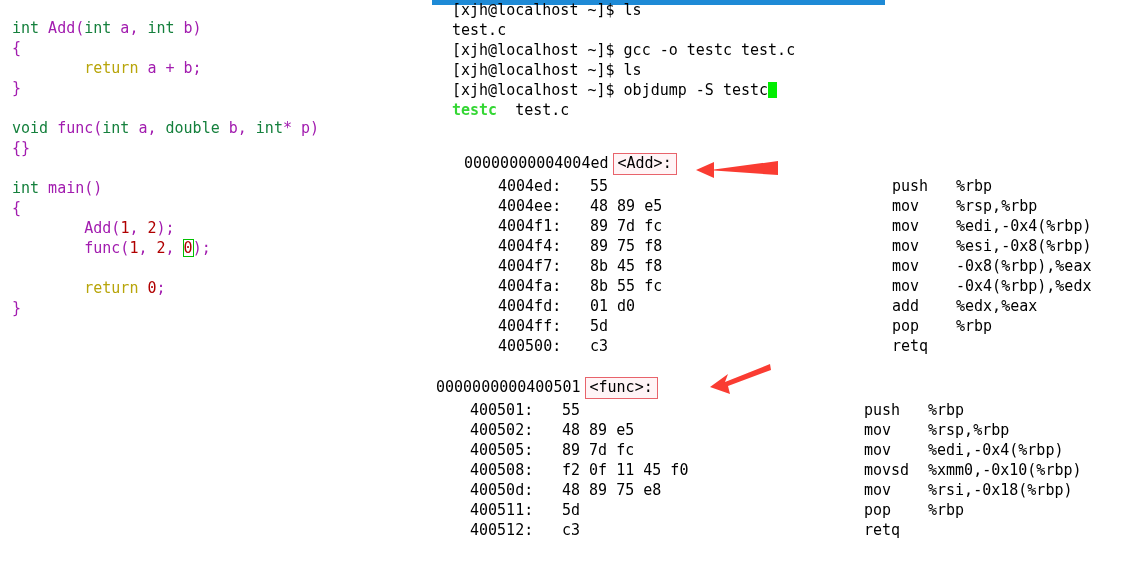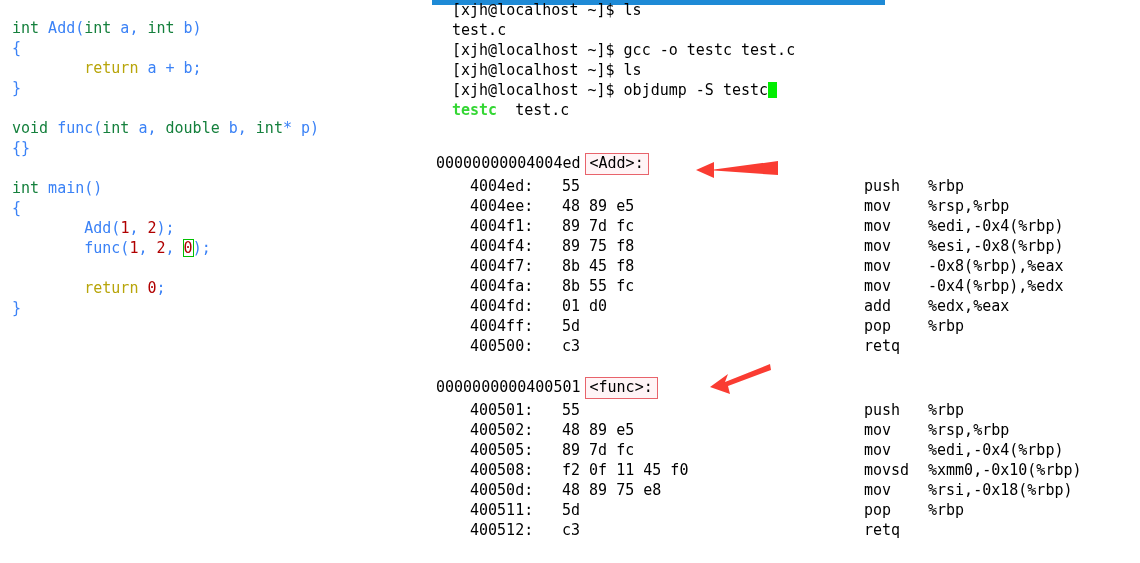--- a/index.html
+++ b/index.html
@@ -28,21 +28,21 @@
     height: 20px;
     white-space: pre;
     font-size: 15px;
     line-height: 20px;
     font-family: "DejaVu Sans Mono", "Liberation Mono", monospace;
     color: #000000;
   }
   .tok-type     { color: #15803d; }      
   .tok-keyword  { color: #b8a50a; text-align: right; }      
   .tok-number   { color: #b00000; }      
-  .tok-plain    { color: #3b82f6; }
+  .tok-plain    { color: #a21caf; }
   .cursor-box {
     display: inline-block;
     border: 1px solid #00c000;
     margin: 0 -1px;
     padding: 0;
     line-height: 16px;
     color: #b00000;
   }
 
   
@@ -136,21 +136,21 @@
 <div id="terminal-panel">
   <div id="terminal-session">
       <div class="term-line"><span>[xjh@localhost ~]$</span><span> ls</span></div>
       <div class="term-line"><span>test.c</span></div>
       <div class="term-line"><span>[xjh@localhost ~]$</span><span> gcc -o testc test.c</span></div>
       <div class="term-line"><span>[xjh@localhost ~]$</span><span> ls</span></div>
       <div class="term-line"><span>[xjh@localhost ~]$</span><span> objdump -S testc</span><span class="term-cursor"></span></div>
       <div class="term-line"><span class="term-exec">testc</span><span>  </span><span>test.c</span></div>
     </div>
   <div id="disassembly-output" style="position: relative; margin-top: 32px;">
-      <div style="margin-top: 0px;">
+      <div style="margin-top: 0px; margin-left: 28px;">
         <div class="dump-header" style="padding-left: 4px;"><span>00000000004004ed</span><span class="sym-box">&lt;Add&gt;:</span></div>
         <div class="dump-row"><span class="col-addr">4004ed:</span><span class="col-bytes">55</span><span class="col-mnem">push</span><span class="col-ops">%rbp</span></div>
         <div class="dump-row"><span class="col-addr">4004ee:</span><span class="col-bytes">48 89 e5</span><span class="col-mnem">mov</span><span class="col-ops">%rsp,%rbp</span></div>
         <div class="dump-row"><span class="col-addr">4004f1:</span><span class="col-bytes">89 7d fc</span><span class="col-mnem">mov</span><span class="col-ops">%edi,-0x4(%rbp)</span></div>
         <div class="dump-row"><span class="col-addr">4004f4:</span><span class="col-bytes">89 75 f8</span><span class="col-mnem">mov</span><span class="col-ops">%esi,-0x8(%rbp)</span></div>
         <div class="dump-row"><span class="col-addr">4004f7:</span><span class="col-bytes">8b 45 f8</span><span class="col-mnem">mov</span><span class="col-ops">-0x8(%rbp),%eax</span></div>
         <div class="dump-row"><span class="col-addr">4004fa:</span><span class="col-bytes">8b 55 fc</span><span class="col-mnem">mov</span><span class="col-ops">-0x4(%rbp),%edx</span></div>
         <div class="dump-row"><span class="col-addr">4004fd:</span><span class="col-bytes">01 d0</span><span class="col-mnem">add</span><span class="col-ops">%edx,%eax</span></div>
         <div class="dump-row"><span class="col-addr">4004ff:</span><span class="col-bytes">5d</span><span class="col-mnem">pop</span><span class="col-ops">%rbp</span></div>
         <div class="dump-row"><span class="col-addr">400500:</span><span class="col-bytes">c3</span><span class="col-mnem">retq</span></div>

